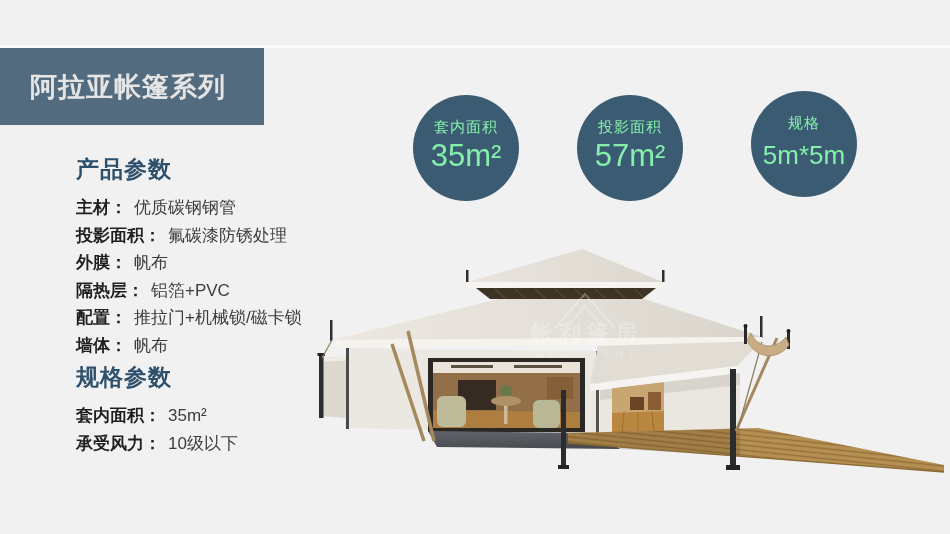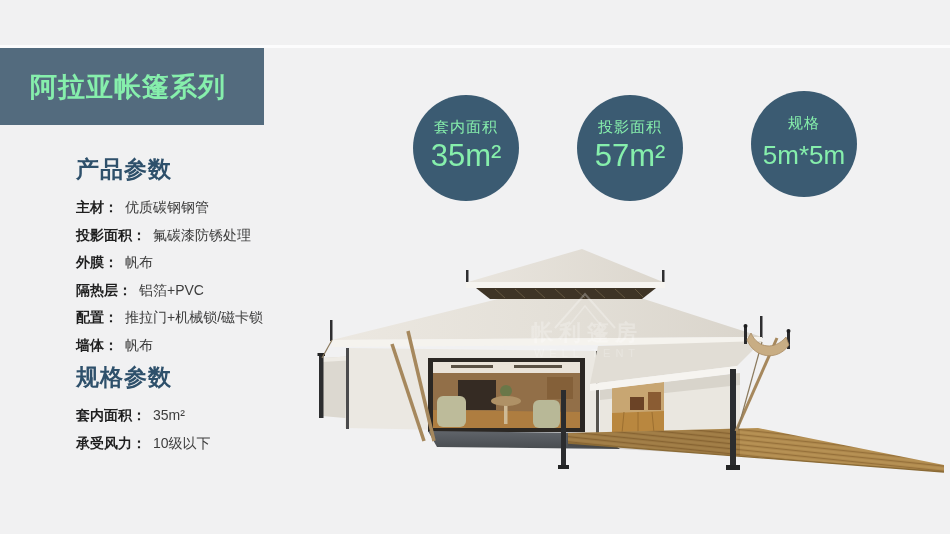--- a/index.html
+++ b/index.html
@@ -3,28 +3,28 @@
 <meta charset="utf-8">
 <style>
   html,body{margin:0;padding:0;}
   body{font-family:"Liberation Sans","DejaVu Sans",sans-serif;}
   #stage{position:relative;width:950px;height:534px;background:#f1f1f2;overflow:hidden;}
   .topline{position:absolute;left:0;top:45px;width:100%;height:3px;background:rgba(255,255,255,.8);}
 
   
   .banner{position:absolute;left:0;top:48px;width:264px;height:77px;background:#536b7e;
           display:flex;align-items:center;padding-left:30px;box-sizing:border-box;}
-  .banner span{color:#86efac;font-size:27px;font-weight:bold;letter-spacing:1px;white-space:nowrap;}
+  .banner span{color:#e5e5e5;font-size:27px;font-weight:bold;letter-spacing:1px;white-space:nowrap;}
 
   
   .section{position:absolute;left:76px;}
   #product-params{top:154px;}
   #spec-params{top:362px;}
   .section h2{margin:0 0 9px 0;font-size:23px;font-weight:bold;color:#2e506b;letter-spacing:1px;}
-  .row{line-height:27.5px;font-size:14px;white-space:nowrap;}
+  .row{line-height:27.5px;font-size:17px;white-space:nowrap;}
   .row .lbl{font-weight:bold;color:#1f1f1f;margin-right:7px;}
   .row .val{color:#3d3d3d;}
 
   
   .circle{position:absolute;width:106px;height:106px;border-radius:50%;background:#3b5b72;
           color:#86efac;text-align:center;box-sizing:border-box;}
   .circle .clbl{display:block;margin-top:23px;font-size:15px;letter-spacing:1px;}
   .circle .cval{display:block;margin-top:1px;font-size:31px;font-weight:400;}
   #badge-1{left:413px;top:95px;}
   #badge-2{left:577px;top:95px;}

